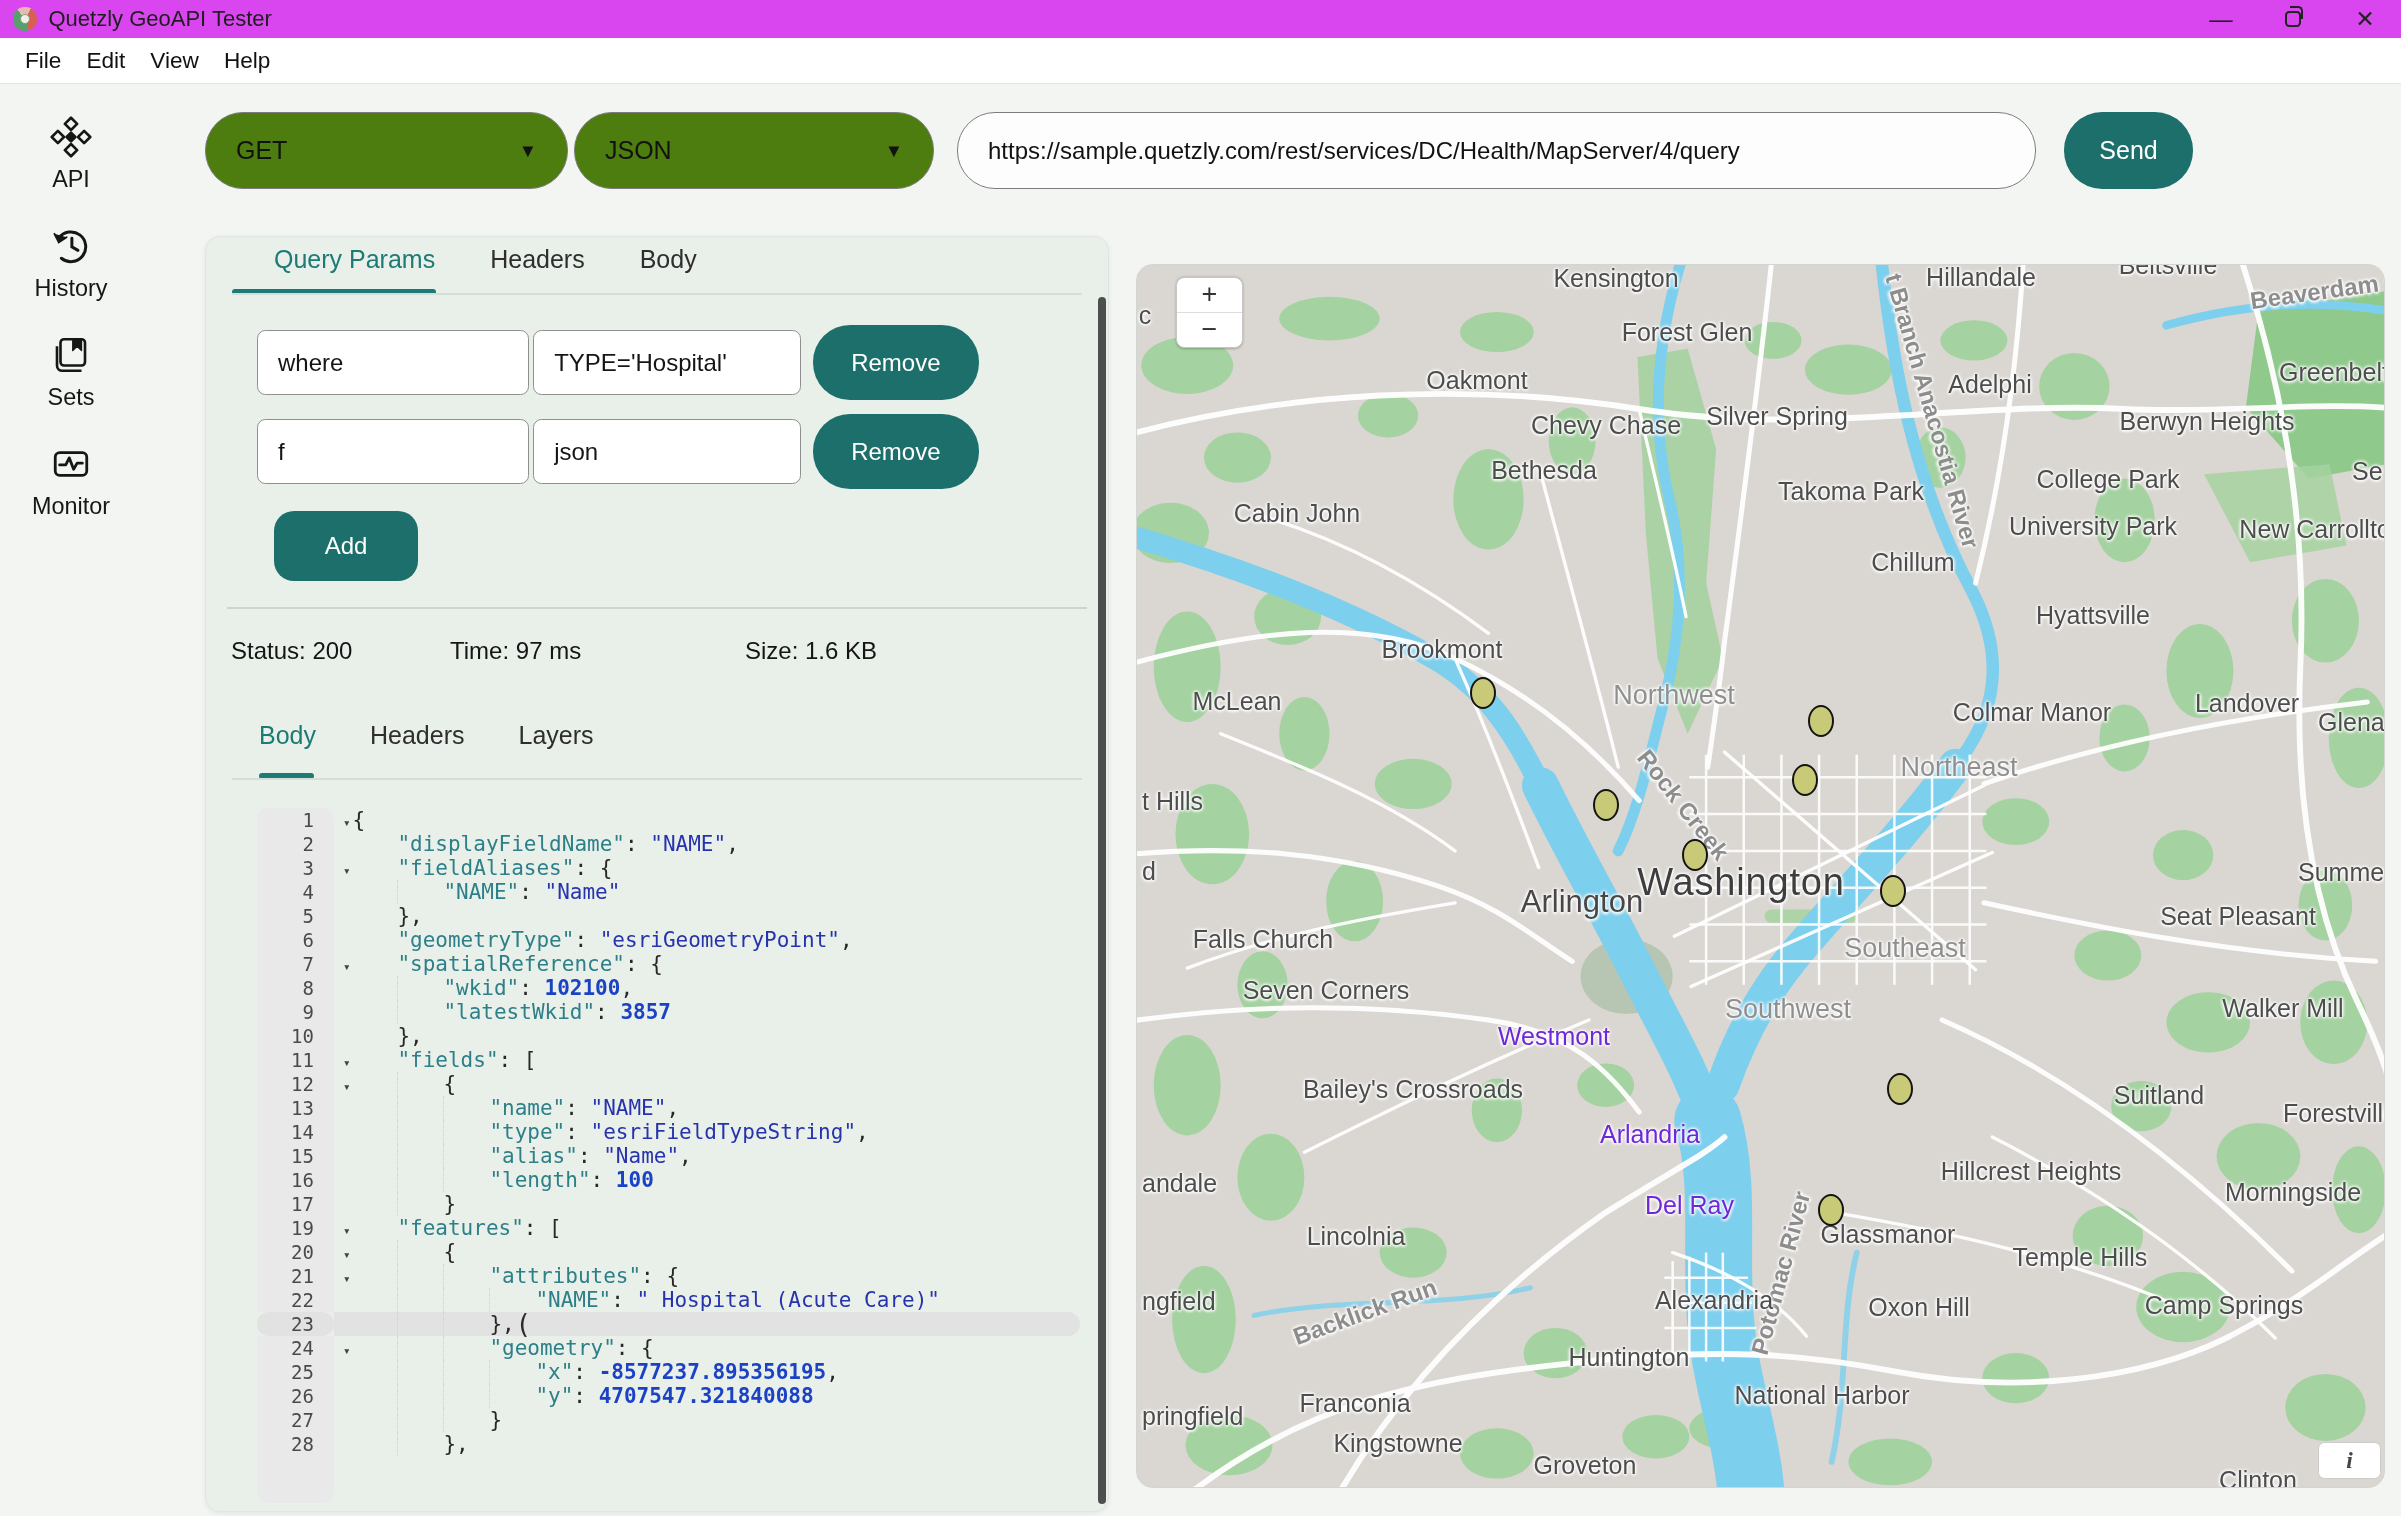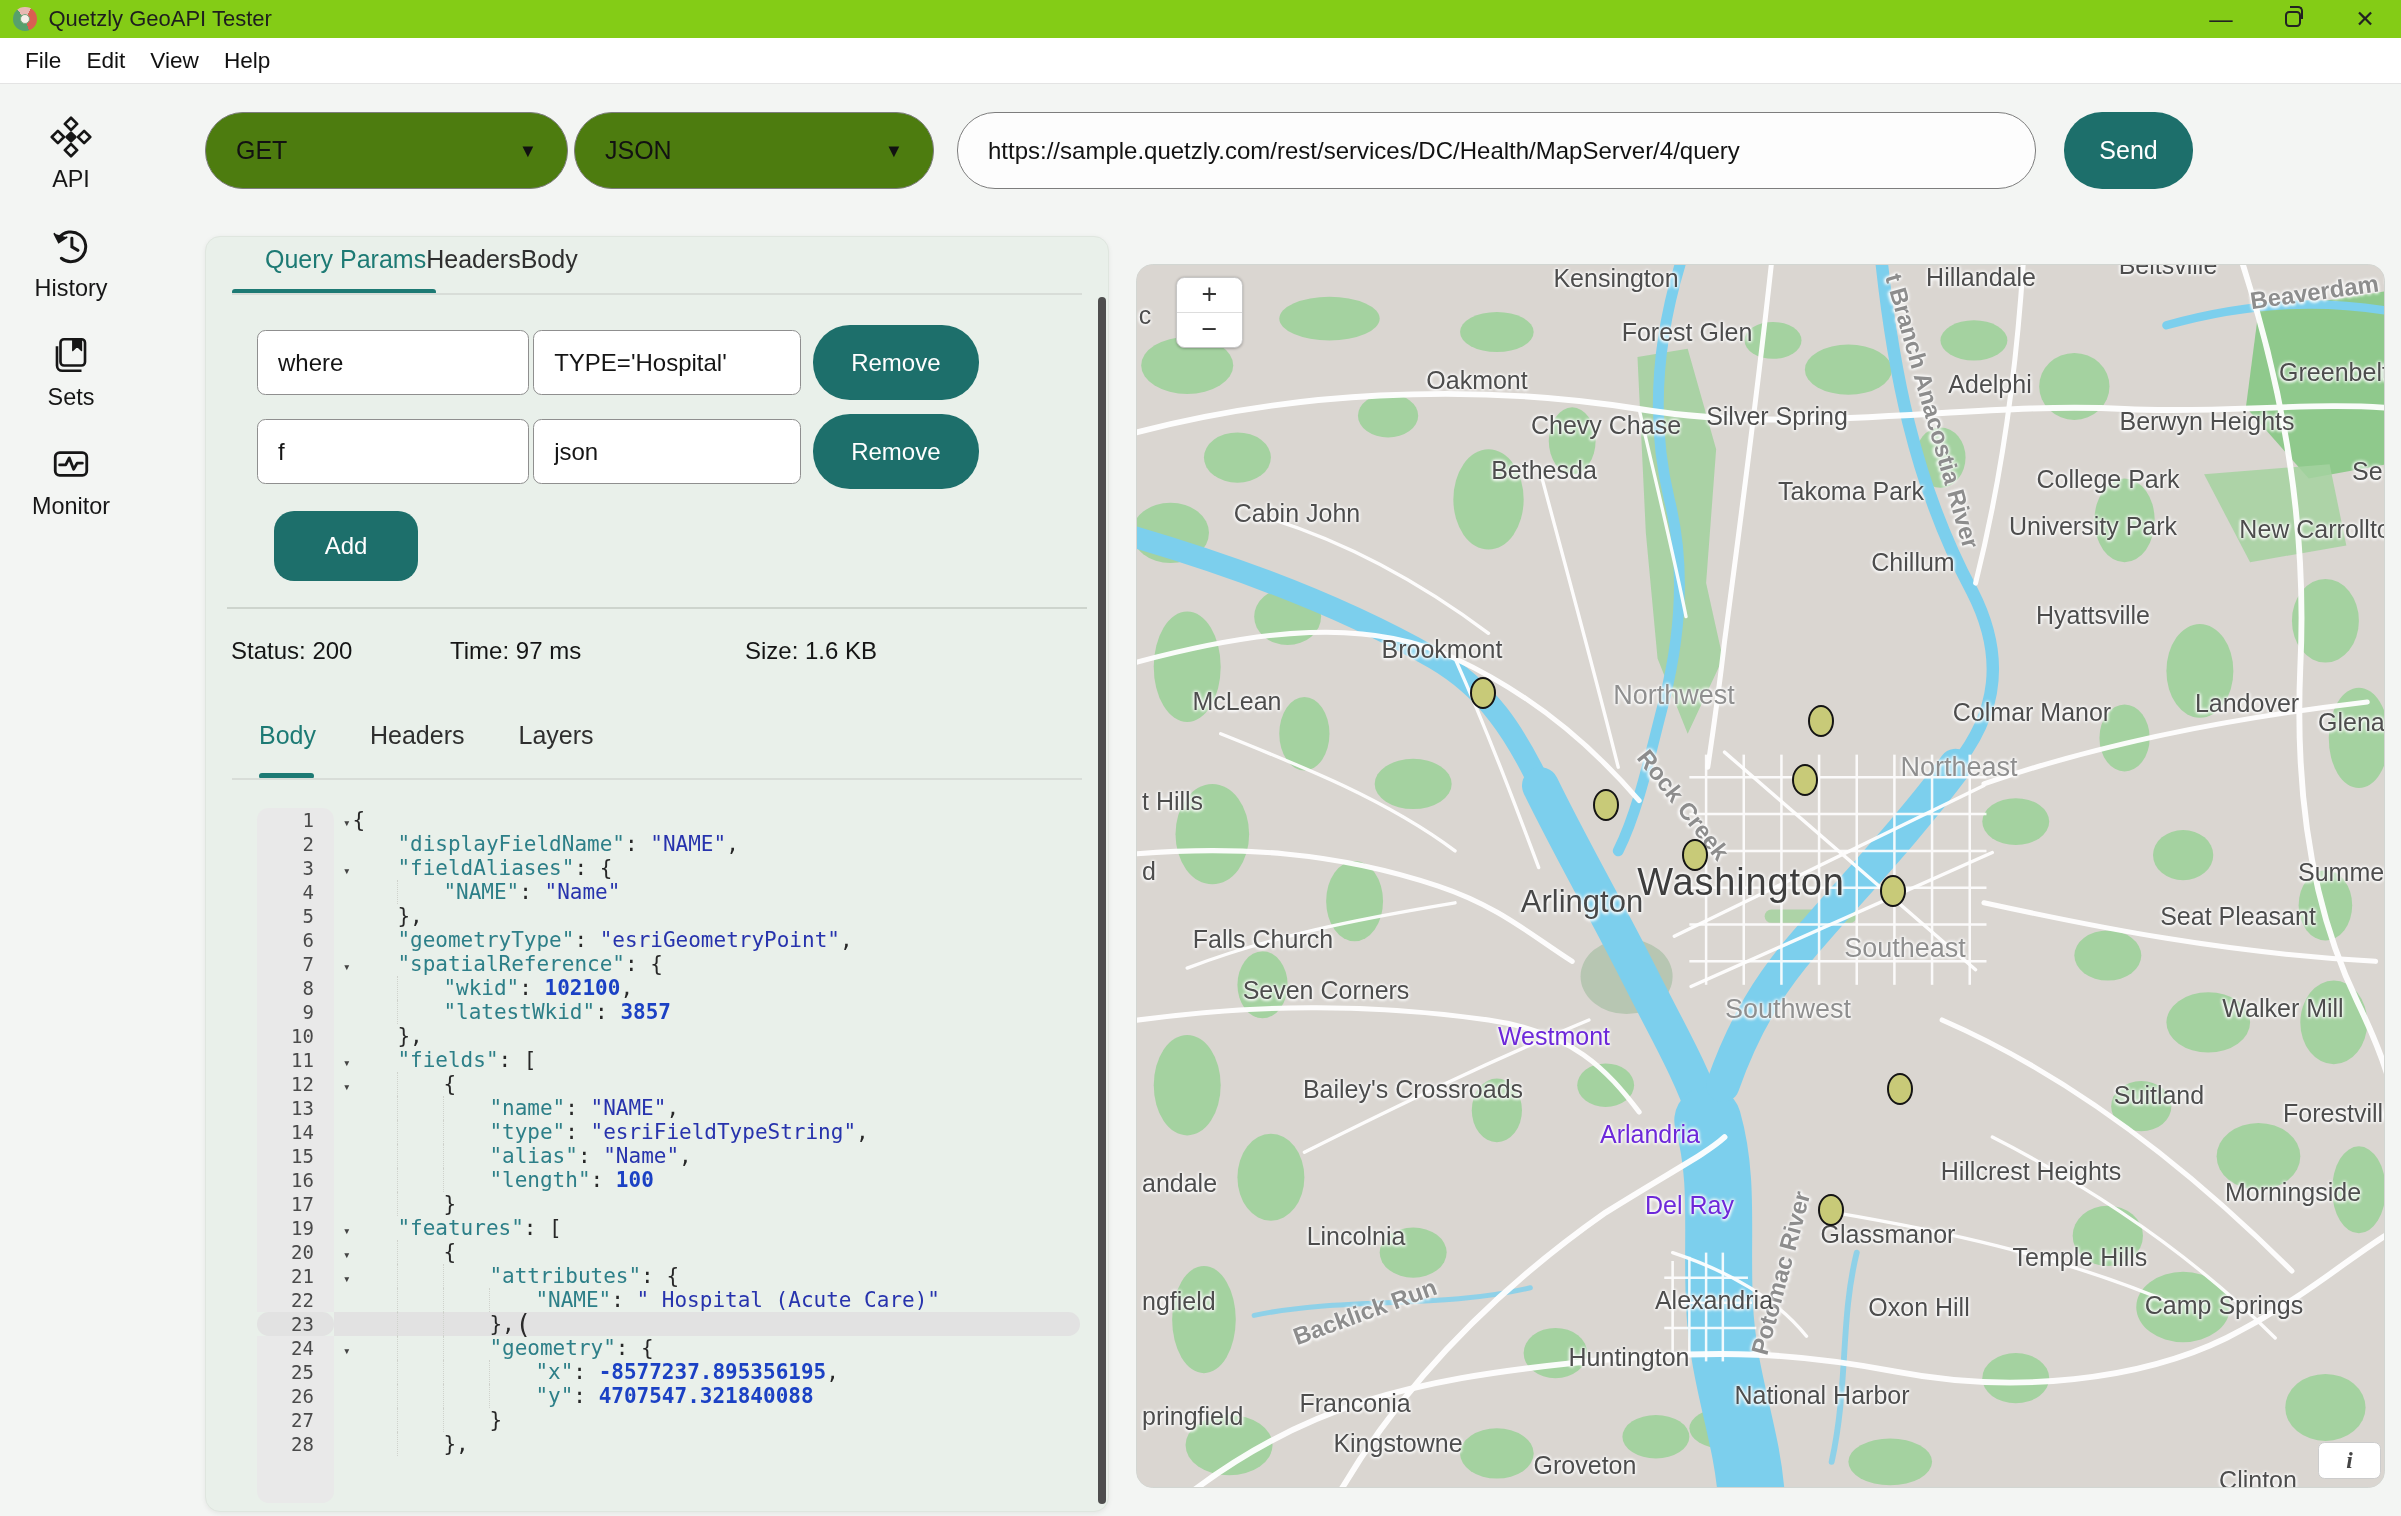--- a/index.html
+++ b/index.html
@@ -1,19 +1,19 @@
 <!DOCTYPE html>
 <html style="font-size:13.4px"><head>
 <meta charset="utf-8">
 <style>
   html,body{margin:0;padding:0;background:#ddd;}
   .app{position:relative;width:2401px;height:1516px;background:#f3f5f3;
        font-family:"Liberation Sans",sans-serif;overflow:hidden;color:#1b1b1b;}
   
-  .titlebar{position:absolute;left:0;top:0;width:100%;height:38px;background:#84cc16;
+  .titlebar{position:absolute;left:0;top:0;width:100%;height:38px;background:#d946ef;
             display:flex;align-items:center;}
   .app-logo{width:23.4px;height:23.4px;border-radius:50%;margin-left:13.4px;
             background:conic-gradient(from 30deg,#d95f52 0 130deg,#57a06c 130deg 290deg,#e8b9b2 290deg 360deg);
             position:relative;}
   .app-logo::after{content:"";position:absolute;left:6.7px;top:6.7px;width:10px;height:10px;border-radius:50%;background:#f5efe9;border:1.7px solid #7aa77e;box-sizing:border-box;}
   .title-text{margin-left:11.7px;font-size:22px;color:#1e1e1e;}
   .win-controls{margin-left:auto;display:flex;align-items:center;height:100%;}
   .win-btn{width:72px;height:100%;display:flex;align-items:center;justify-content:center;font-size:23.4px;color:#222;}
   .restore-glyph{width:16.7px;height:16.7px;border:2.1px solid #222;border-radius:4.2px;position:relative;box-sizing:border-box;}
   .restore-glyph::before{content:"";position:absolute;top:-6.7px;left:3.3px;width:13.4px;height:13.4px;box-sizing:border-box;
@@ -35,21 +35,21 @@
   .format-select{left:574px;top:112px;width:360px;padding:0 30px;justify-content:space-between;}
   .caret-down{font-size:18.4px;color:#111;}
   .url-input{position:absolute;left:957px;top:112px;width:1079px;height:77px;box-sizing:border-box;
         background:#fdfdfd;border:1.7px solid #7d7d7d;border-radius:38px;font-size:24px;color:#121212;
         padding:0 30px;font-family:"Liberation Sans",sans-serif;outline:none;}
   .send-btn{position:absolute;left:2064px;top:112px;width:129px;height:77px;background:#1d6f6b;color:#fff;
         border:none;border-radius:38px;font-size:25px;display:flex;align-items:center;justify-content:center;}
   
   .card{position:absolute;left:205px;top:236px;width:902px;height:1274px;background:#e9f0ea;
         border:0.8px solid #dfe6df;border-radius:15px;box-shadow:0 1.7px 5px rgba(0,0,0,.06);overflow:hidden;}
-  .tabs{position:absolute;left:59px;top:8.4px;display:flex;font-size:25px;color:#2e2e2e;}
+  .tabs{position:absolute;left:68px;top:8.4px;display:flex;gap:55px;font-size:25px;color:#2e2e2e;}
   .tab.active{color:#1d7a74;}
   .tab-underline{position:absolute;height:5.9px;background:#1d7a74;border-radius:3.3px;}
   .tu-req{left:26px;top:52px;width:204px;}
   .tab-divider{position:absolute;left:26px;right:26px;height:1.7px;background:#d8ddd8;}
   .td-req{top:56px;}
   .param-row{position:absolute;left:51px;display:flex;align-items:center;}
   .param-input{box-sizing:border-box;height:65px;background:#fff;border:1.7px solid #8f8f8f;border-radius:8.4px;
         font-size:24px;color:#151515;padding:0 20px;font-family:"Liberation Sans",sans-serif;outline:none;}
   .key-input{width:272px;}
   .value-input{width:268px;margin-left:4.2px;}

